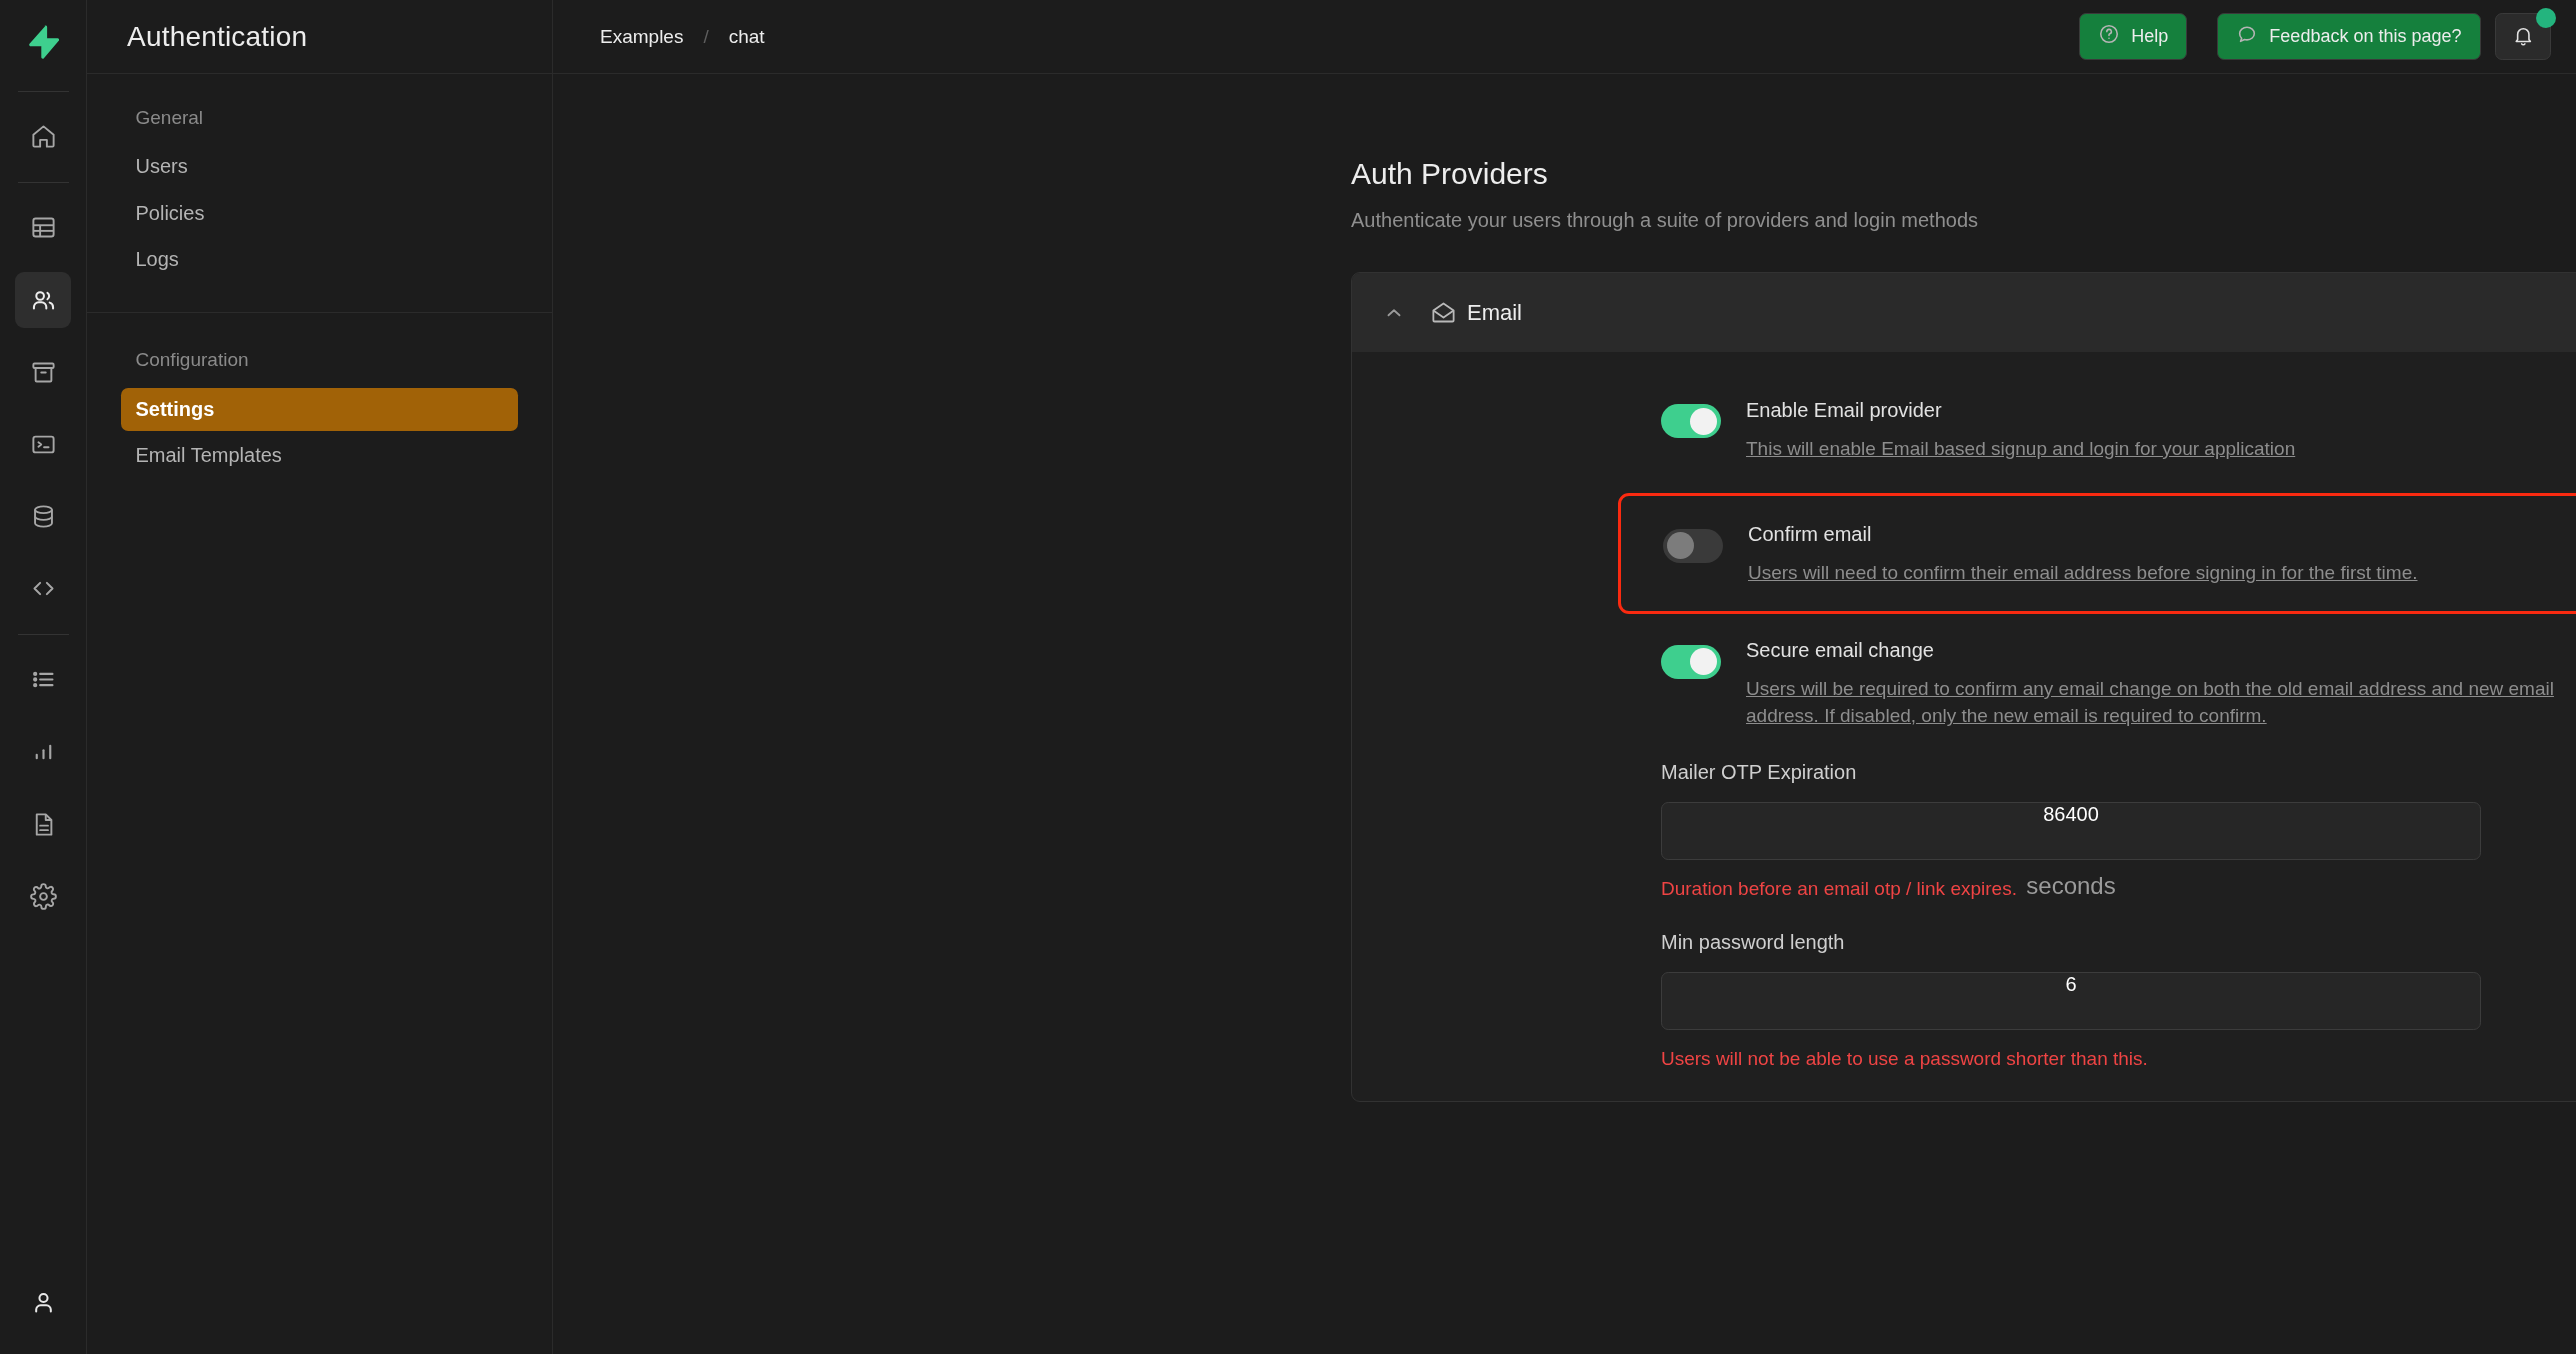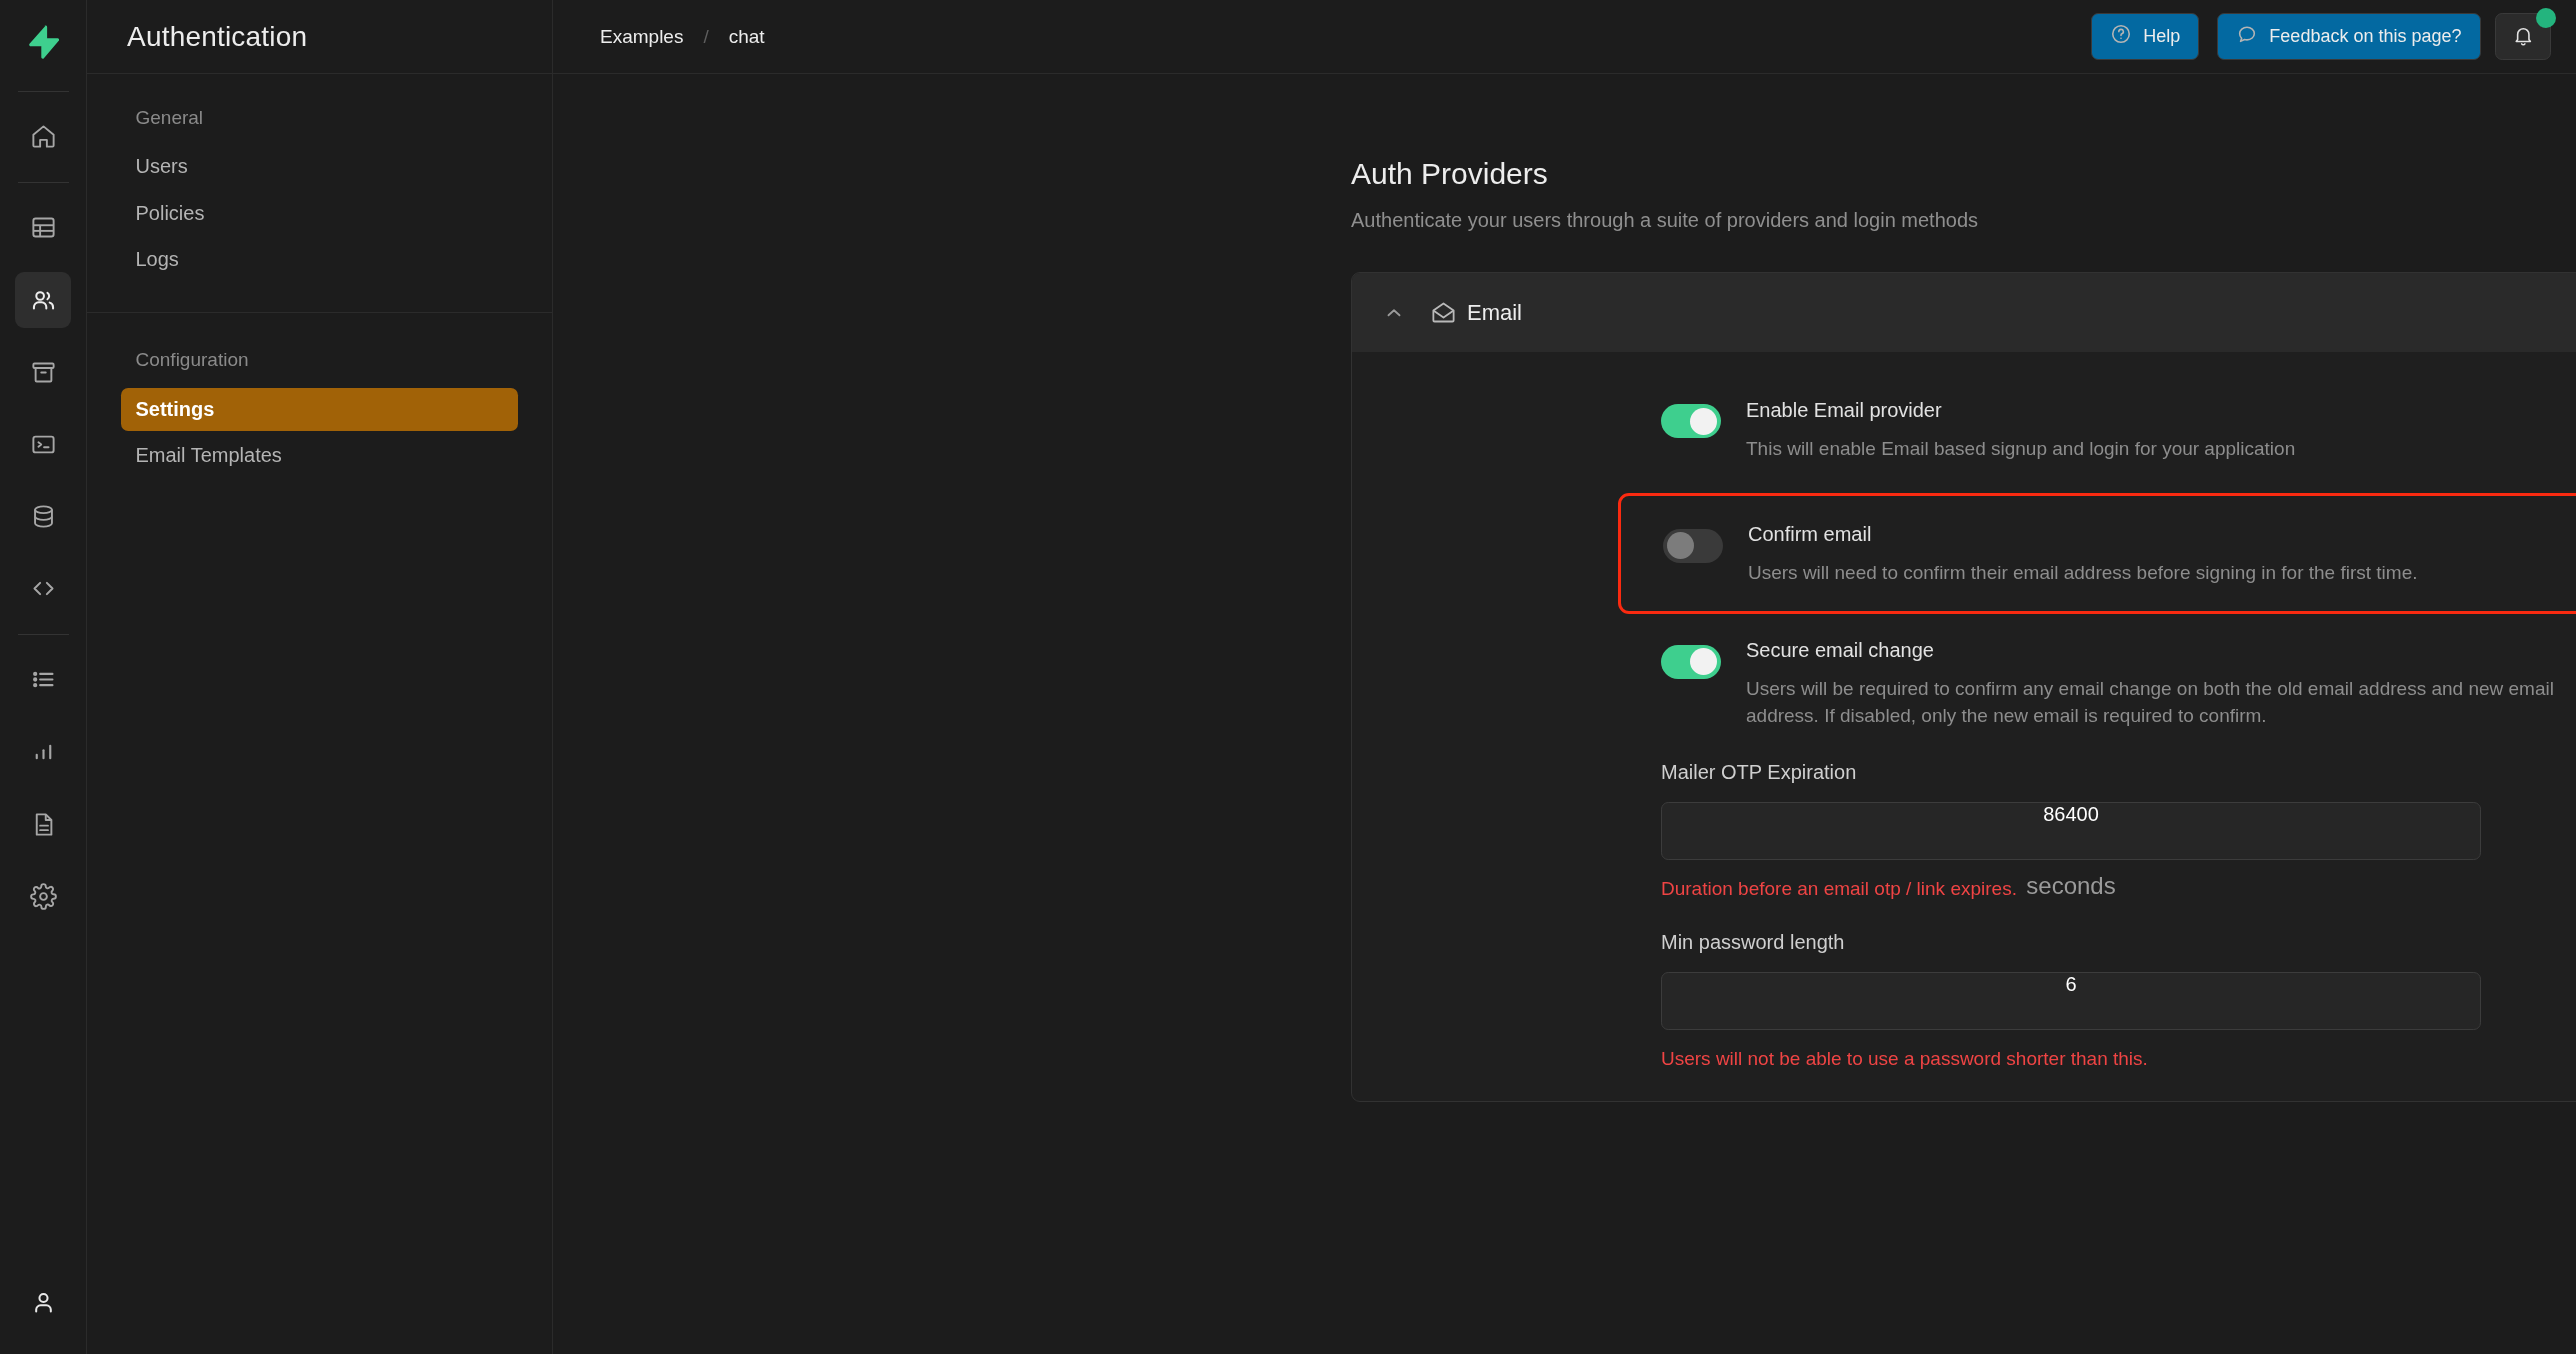--- a/index.html
+++ b/index.html
@@ -59,22 +59,22 @@
   .main { flex: 1; height: 1355px; display: flex; flex-direction: column; min-width: 0; }
   .topbar {
     height: 74px; border-bottom: 0.9px solid #2b2b2b;
     display: flex; align-items: center; padding: 0 25px 0 36px; flex: 0 0 74px;
   }
   .crumb { color: #ededed; font-size: 19px; padding: 5.4px 11px; border-radius: 5.4px; }
   .crumb-sep { color: #5e5e5e; font-size: 19px; margin: 0 9px; }
   .top-spacer { flex: 1; }
   .top-btn {
     display: flex; align-items: center; gap: 11px;
-    background: #0369a1; border: 0.9px solid #3a3a3a; border-radius: 7.2px;
-    color: #ededed; font-size: 18px; height: 47px; padding: 0 18px; margin-left: 18px;
+    background: #15803d; border: 0.9px solid #3a3a3a; border-radius: 7.2px;
+    color: #ededed; font-size: 18px; height: 47px; padding: 0 18px; margin-left: 30px;
   }
   .bell-wrap { position: relative; margin-left: 14.5px; }
   .bell-btn {
     width: 56px; height: 47px; background: #2b2b2b; border: 0.9px solid #3a3a3a;
     border-radius: 7.2px; display: flex; align-items: center; justify-content: center;
     color: #ededed;
   }
   .bell-dot {
     position: absolute; top: -5.4px; right: -5.4px; width: 20px; height: 20px;
     border-radius: 50%; background: #24b47e;
@@ -107,21 +107,21 @@
     flex: 0 0 auto; width: 60px; height: 34px; border-radius: 902px;
     position: relative; margin-top: 5.4px;
   }
   .toggle.on { background: #3ecf8e; }
   .toggle.off { background: #3a3a3a; }
   .knob { position: absolute; top: 3.6px; width: 27px; height: 27px; border-radius: 50%; }
   .toggle.on .knob { right: 3.6px; background: #f2f2f2; }
   .toggle.off .knob { left: 3.6px; background: #7c7c7c; }
   .row-text { margin-left: 25px; max-width: 885px; }
   .row-label { color: #e2e2e2; font-size: 20px; }
-  .row-desc { color: #8d8d8d; font-size: 19px; line-height: 1.45; margin-top: 12.6px; }
+  .row-desc { color: #8d8d8d; font-size: 19px; line-height: 1.45; margin-top: 12.6px; text-decoration: underline; }
 
   .row-highlight {
     border: 3.6px solid #fa2a10; border-radius: 11px;
     margin: 0 255px 25px 266px; padding: 27px 0 25px 42px; display: flex;
   }
   .row-highlight .row-text { max-width: 849px; }
 
   
   .field { padding-left: 309px; margin-bottom: 31px; max-width: 1129px; }
   .field-label { color: #cfcfcf; font-size: 20px; margin-bottom: 18px; }

